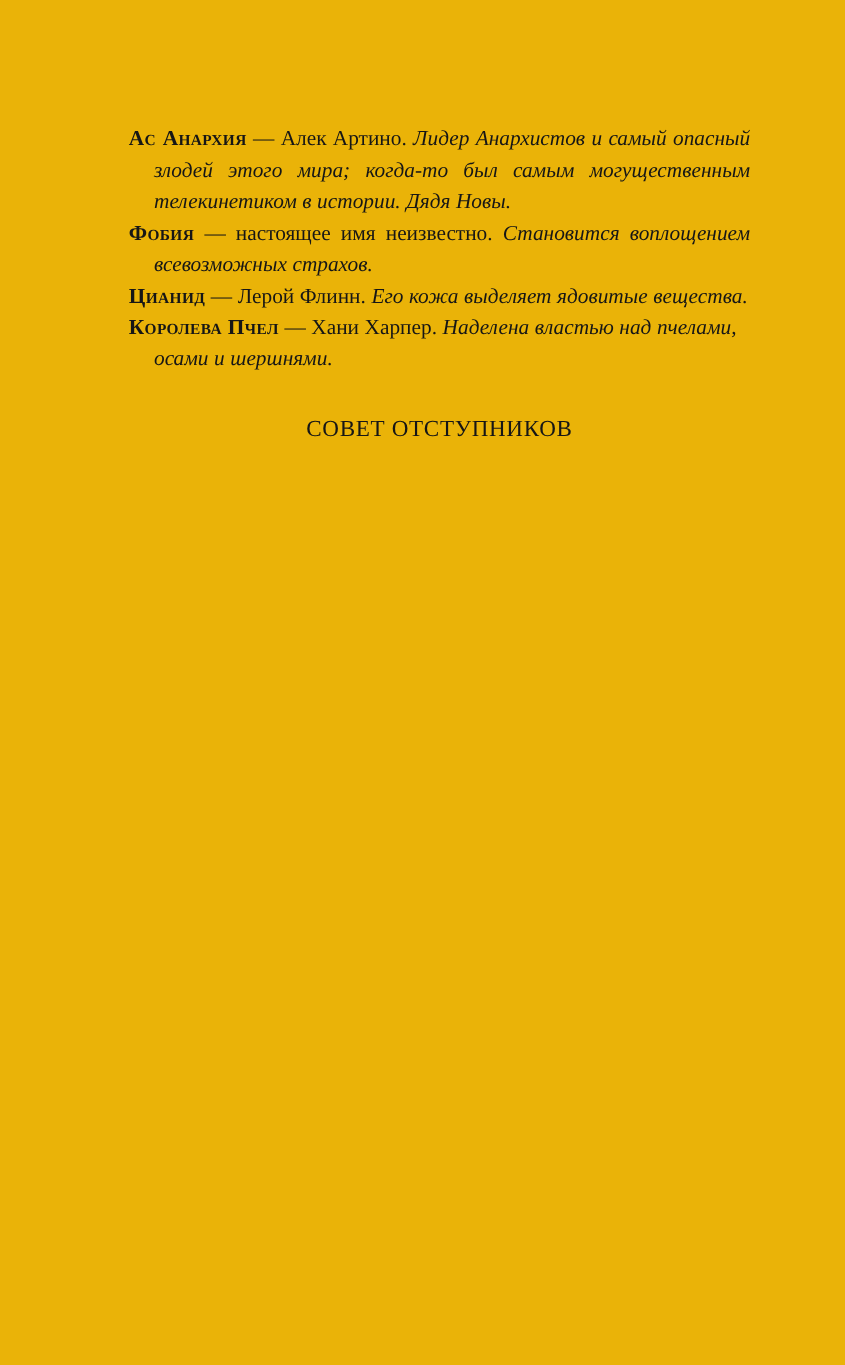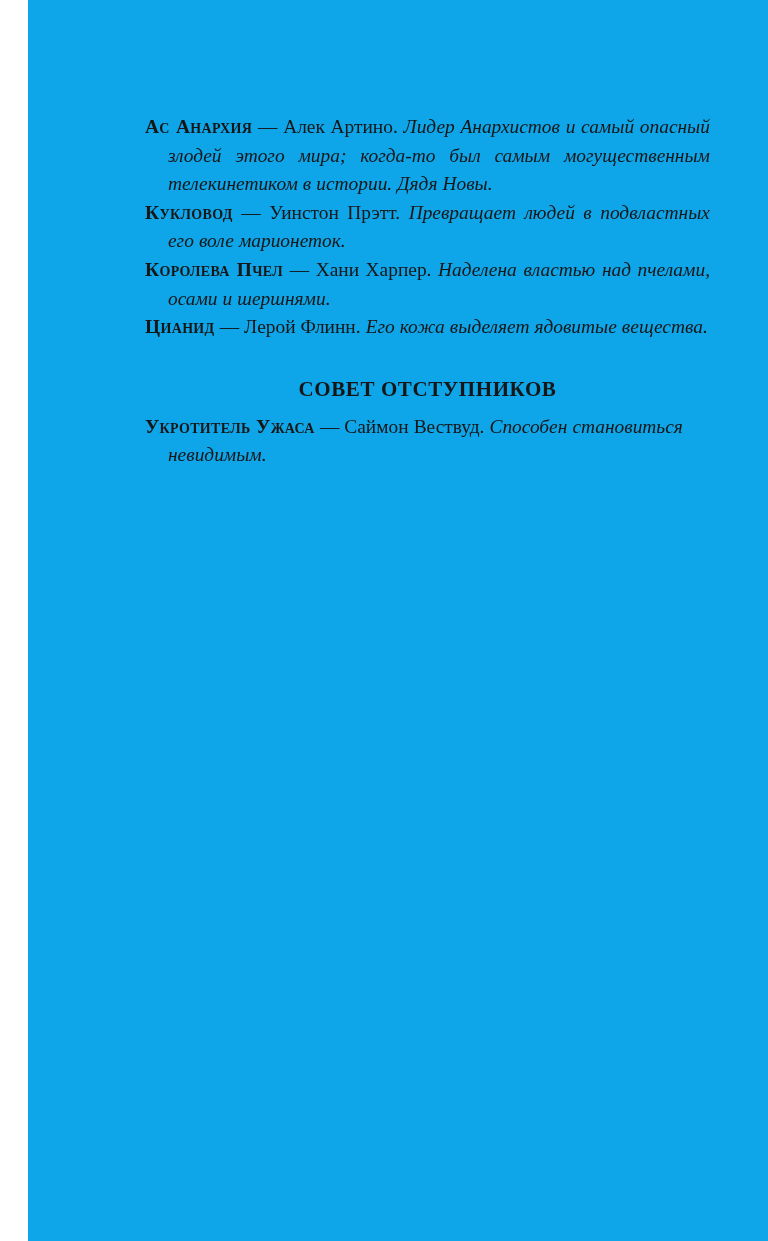--- a/index.html
+++ b/index.html
@@ -15,22 +15,21 @@
     overflow: hidden;
     font-family: "Liberation Serif", "DejaVu Serif", serif;
     color: #161616;
     -webkit-font-smoothing: antialiased;
   }
 
   
   .page {
     position: absolute;
     inset: 0;
-    background: #0ea5e9;
-    margin-left: 28px;
+    background: #eab308;
   }
   .textblock {
     position: absolute;
     left: 117px;
     top: 113px;
     width: 565px;
   }
 
   
   .entry {
@@ -63,21 +62,21 @@
   .power {
     font-style: italic;
   }
   .dash {
     font-style: normal;
   }
 
   
   .section-heading {
     font-family: "Liberation Serif", "DejaVu Serif", serif;
-    font-weight: bold;
+    font-weight: normal;
     font-size: 21px;
     line-height: 26px;
     text-align: center;
     letter-spacing: 0.6px;
     margin: 0;
     padding: 0;
   }
   .heading-gap-top { height: 34px; }
   .heading-gap-bottom { height: 11px; }
 
@@ -91,53 +90,48 @@
   <div class="textblock">
 
     <div>
 
       <p class="entry">
         <span class="headword">Ас Анархия</span><span class="dash"> </span><span class="dash">—</span>
         <span class="roman">Алек Артино.</span>
         <span class="power">Лидер Анархистов и самый опасный злодей этого мира; когда-то был самым могущественным телекинетиком в истории. Дядя Новы.</span>
       </p>
 
+      <p class="entry">
+        <span class="headword">Фобия</span><span class="dash"> </span><span class="dash">—</span>
+        <span class="roman">настоящее имя неизвестно.</span>
+        <span class="power">Становится воплощением всевозможных страхов.</span>
+      </p>
+
 
       <p class="entry">
-        <span class="headword">Кукловод</span><span class="dash"> </span><span class="dash">—</span>
-        <span class="roman">Уинстон Прэтт.</span>
-        <span class="power">Превращает людей в подвластных его воле марионеток.</span>
+        <span class="headword">Цианид</span><span class="dash"> </span><span class="dash">—</span>
+        <span class="roman">Лерой Флинн.</span>
+        <span class="power">Его кожа выделяет ядовитые вещества.</span>
       </p>
 
       <p class="entry">
         <span class="headword">Королева Пчел</span><span class="dash"> </span><span class="dash">—</span>
         <span class="roman">Хани Харпер.</span>
         <span class="power">Наделена властью над пчелами, осами и шершнями.</span>
-      </p>
-
-      <p class="entry">
-        <span class="headword">Цианид</span><span class="dash"> </span><span class="dash">—</span>
-        <span class="roman">Лерой Флинн.</span>
-        <span class="power">Его кожа выделяет ядовитые вещества.</span>
       </p>
 
     </div>
 
     <div>
 
       <div class="heading-gap-top"></div>
       <h2 class="section-heading">СОВЕТ ОТСТУПНИКОВ</h2>
       <div class="heading-gap-bottom"></div>
 
 
-      <p class="entry">
-        <span class="headword">Укротитель Ужаса</span><span class="dash"> </span><span class="dash">—</span>
-        <span class="roman">Саймон Вествуд.</span>
-        <span class="power">Способен становиться невидимым.</span>
-      </p>
 
 
 
 
     </div>
 
   </div>
 </div>
 
 </body></html>

